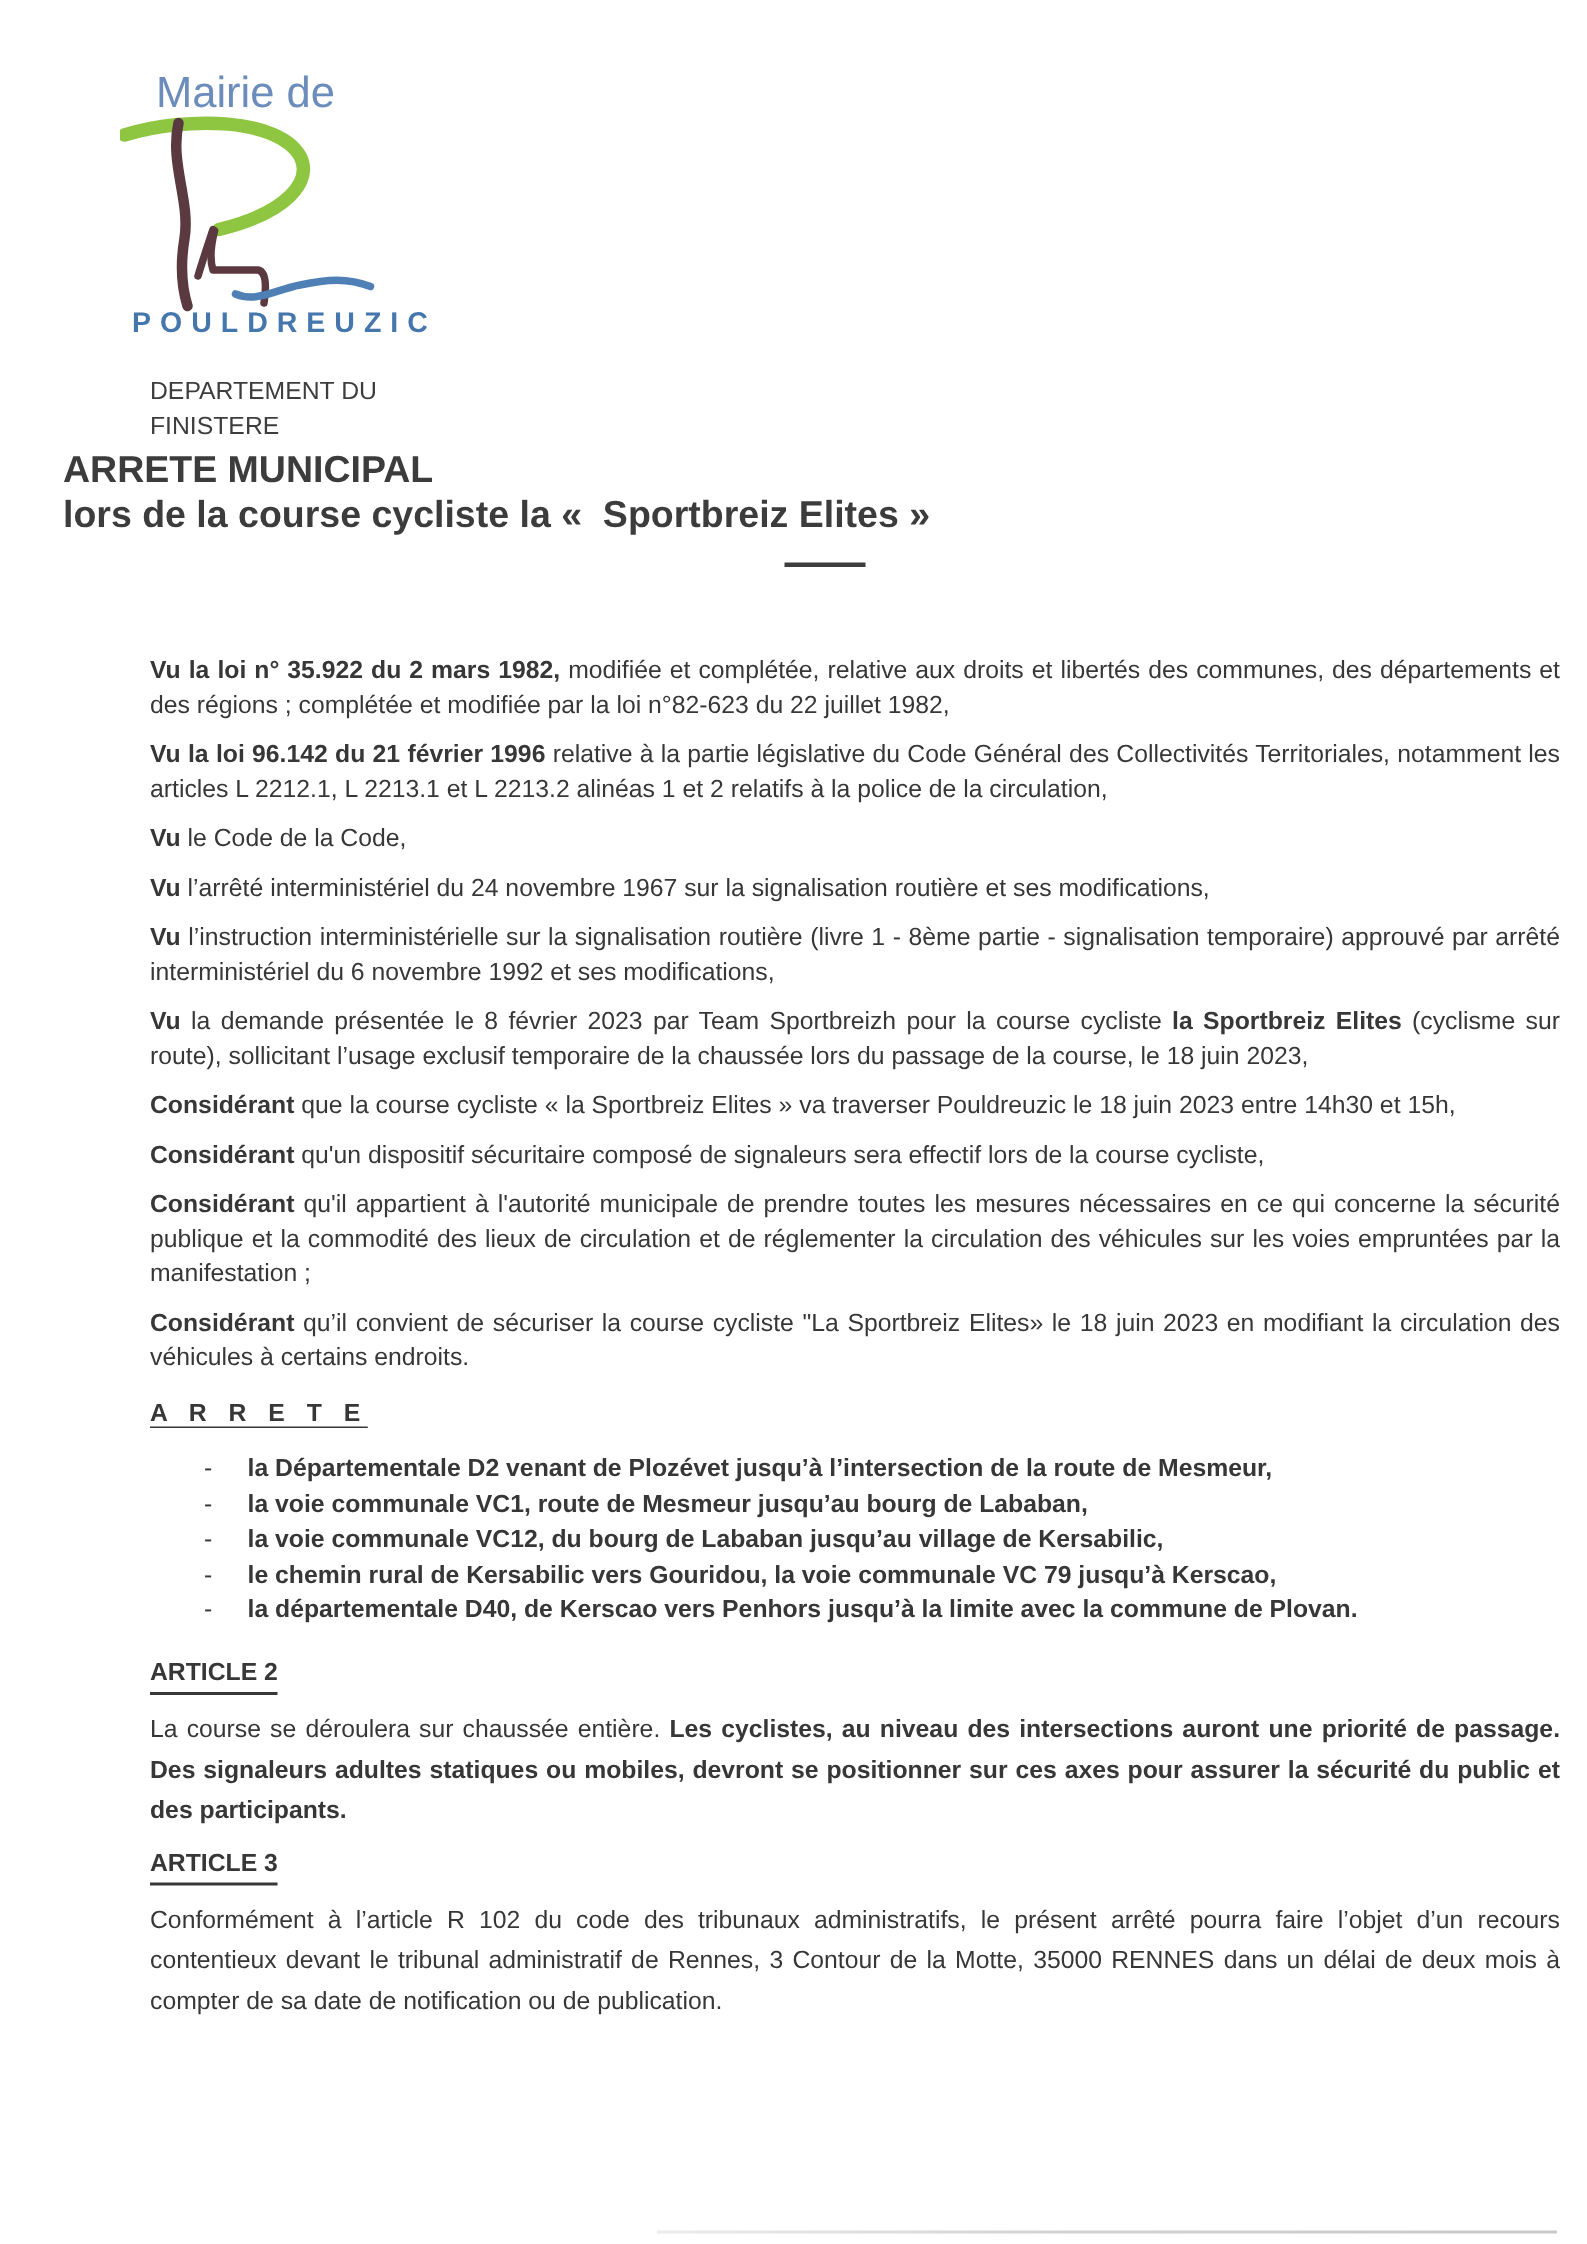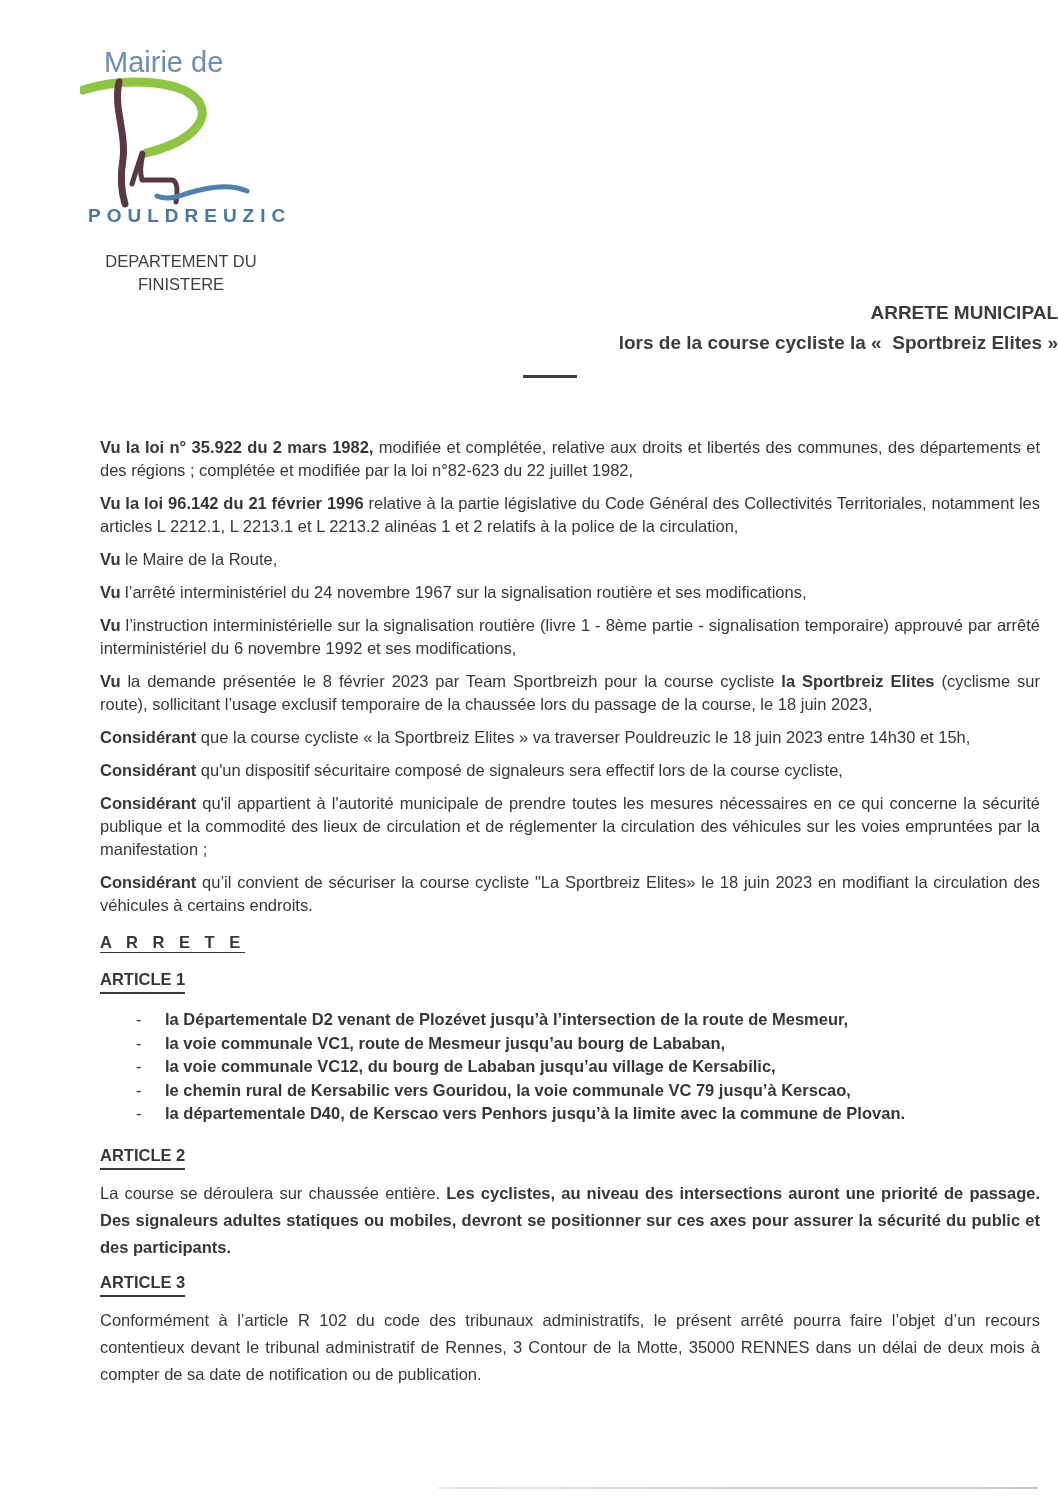--- a/index.html
+++ b/index.html
@@ -8,23 +8,23 @@
     font-family:"Liberation Sans", sans-serif;color:#383838;
   }
   .b{font-weight:bold;}
   
   .mairie{position:absolute;left:104px;top:46px;font-size:29px;color:var(--mairie-text-blue,#6c8cbb);}
   svg.logo{position:absolute;left:80px;top:74px;}
   .logo-green{stroke:var(--logo-green,#8fc641);}
   .logo-brown{stroke:var(--logo-brown,#5a3a40);}
   .logo-blue{stroke:var(--logo-blue,#4e80b6);}
   .commune{position:absolute;left:88px;top:205px;font-size:19px;font-weight:bold;letter-spacing:6px;color:var(--logo-text-blue,#4577ad);}
-  .dept{position:absolute;left:100px;top:250px;width:162px;text-align:center;font-size:16.5px;line-height:23px;color:#3d3d3d;}
+  .dept{position:absolute;left:100px;top:250px;width:162px;text-align:left;font-size:16.5px;line-height:23px;color:#3d3d3d;}
   
-  .title{position:absolute;left:42px;top:298px;width:1016px;text-align:right;font-weight:bold;font-size:19px;line-height:30px;color:#3c3c3c;}
+  .title{position:absolute;left:42px;top:298px;width:1016px;text-align:left;font-weight:bold;font-size:25px;line-height:30px;color:#3c3c3c;}
   .title-rule{width:54px;height:3px;background:#3e3e3e;margin:17px auto 0;}
   
   .doc{position:absolute;left:100px;top:436px;width:940px;font-size:16.5px;line-height:23px;color:#373737;}
   .doc p{margin:0 0 10px 0;text-align:justify;}
   .sal{font-weight:bold;margin-bottom:18px !important;}
   .arrete{margin:14px 44px 6px 0;font-weight:bold;letter-spacing:5px;font-size:16.5px;
           text-decoration:underline;text-underline-offset:4px;}
   .art-head-row{margin:14px 0 10px 0;}
   .row2{margin-top:18px;}
   .row3{margin-top:4px;}
@@ -60,34 +60,31 @@
   <div>ARRETE MUNICIPAL</div>
   <div>lors de la course cycliste la «&nbsp; Sportbreiz Elites »</div>
   <div class="title-rule"></div>
 </div>
 
 <div class="doc">
 
 
   <p><span class="b">Vu la loi n° 35.922 du 2 mars 1982,</span><span> modifiée et complétée, relative aux droits et libertés des communes, des départements et des régions ; complétée et modifiée par la loi n°82-623 du 22 juillet 1982,</span></p>
   <p><span class="b">Vu la loi 96.142 du 21 février 1996</span><span> relative à la partie législative du Code Général des Collectivités Territoriales, notamment les articles L 2212.1, L 2213.1 et L 2213.2 alinéas 1 et 2 relatifs à la police de la circulation,</span></p>
-  <p><span class="b">Vu</span><span> le Maire de la Route,</span></p>
+  <p><span class="b">Vu</span><span> le Code de la Code,</span></p>
   <p><span class="b">Vu</span><span> l’arrêté interministériel du 24 novembre 1967 sur la signalisation routière et ses modifications,</span></p>
   <p><span class="b">Vu</span><span> l’instruction interministérielle sur la signalisation routière (livre 1 - 8ème partie - signalisation temporaire) approuvé par arrêté interministériel du 6 novembre 1992 et ses modifications,</span></p>
   <p><span class="b">Vu</span><span> la demande présentée le 8 février 2023 par Team Sportbreizh pour la course cycliste </span><span class="b">la Sportbreiz Elites</span><span> (cyclisme sur route), sollicitant l’usage exclusif temporaire de la chaussée lors du passage de la course, le 18 juin 2023,</span></p>
   <p><span class="b">Considérant</span><span> que la course cycliste « la Sportbreiz Elites » va traverser Pouldreuzic le 18 juin 2023 entre 14h30 et 15h,</span></p>
   <p><span class="b">Considérant</span><span> qu'un dispositif sécuritaire composé de signaleurs sera effectif lors de la course cycliste,</span></p>
   <p><span class="b">Considérant</span><span> qu'il appartient à l'autorité municipale de prendre toutes les mesures nécessaires en ce qui concerne la sécurité publique et la commodité des lieux de circulation et de réglementer la circulation des véhicules sur les voies empruntées par la manifestation ;</span></p>
   <p><span class="b">Considérant</span><span> qu’il convient de sécuriser la course cycliste "La Sportbreiz Elites» le 18 juin 2023 en modifiant la circulation des véhicules à certains endroits.</span></p>
 
   <div class="arrete">A R R E T E</div>
 
-  <div class="art-head-row">
-    <span class="art-head">ARTICLE 1</span>
-  </div>
 
   <ul class="roads">
     <li><span class="dash">-</span><span>la Départementale D2 venant de Plozévet jusqu’à l’intersection de la route de Mesmeur,</span></li>
     <li><span class="dash">-</span><span>la voie communale VC1, route de Mesmeur jusqu’au bourg de Lababan,</span></li>
     <li><span class="dash">-</span><span>la voie communale VC12, du bourg de Lababan jusqu’au village de Kersabilic,</span></li>
     <li><span class="dash">-</span><span>le chemin rural de Kersabilic vers Gouridou, la voie communale VC 79 jusqu’à Kerscao,</span></li>
     <li><span class="dash">-</span><span>la départementale D40, de Kerscao vers Penhors jusqu’à la limite avec la commune de Plovan.</span></li>
   </ul>
 
   <div class="art-head-row row2">

